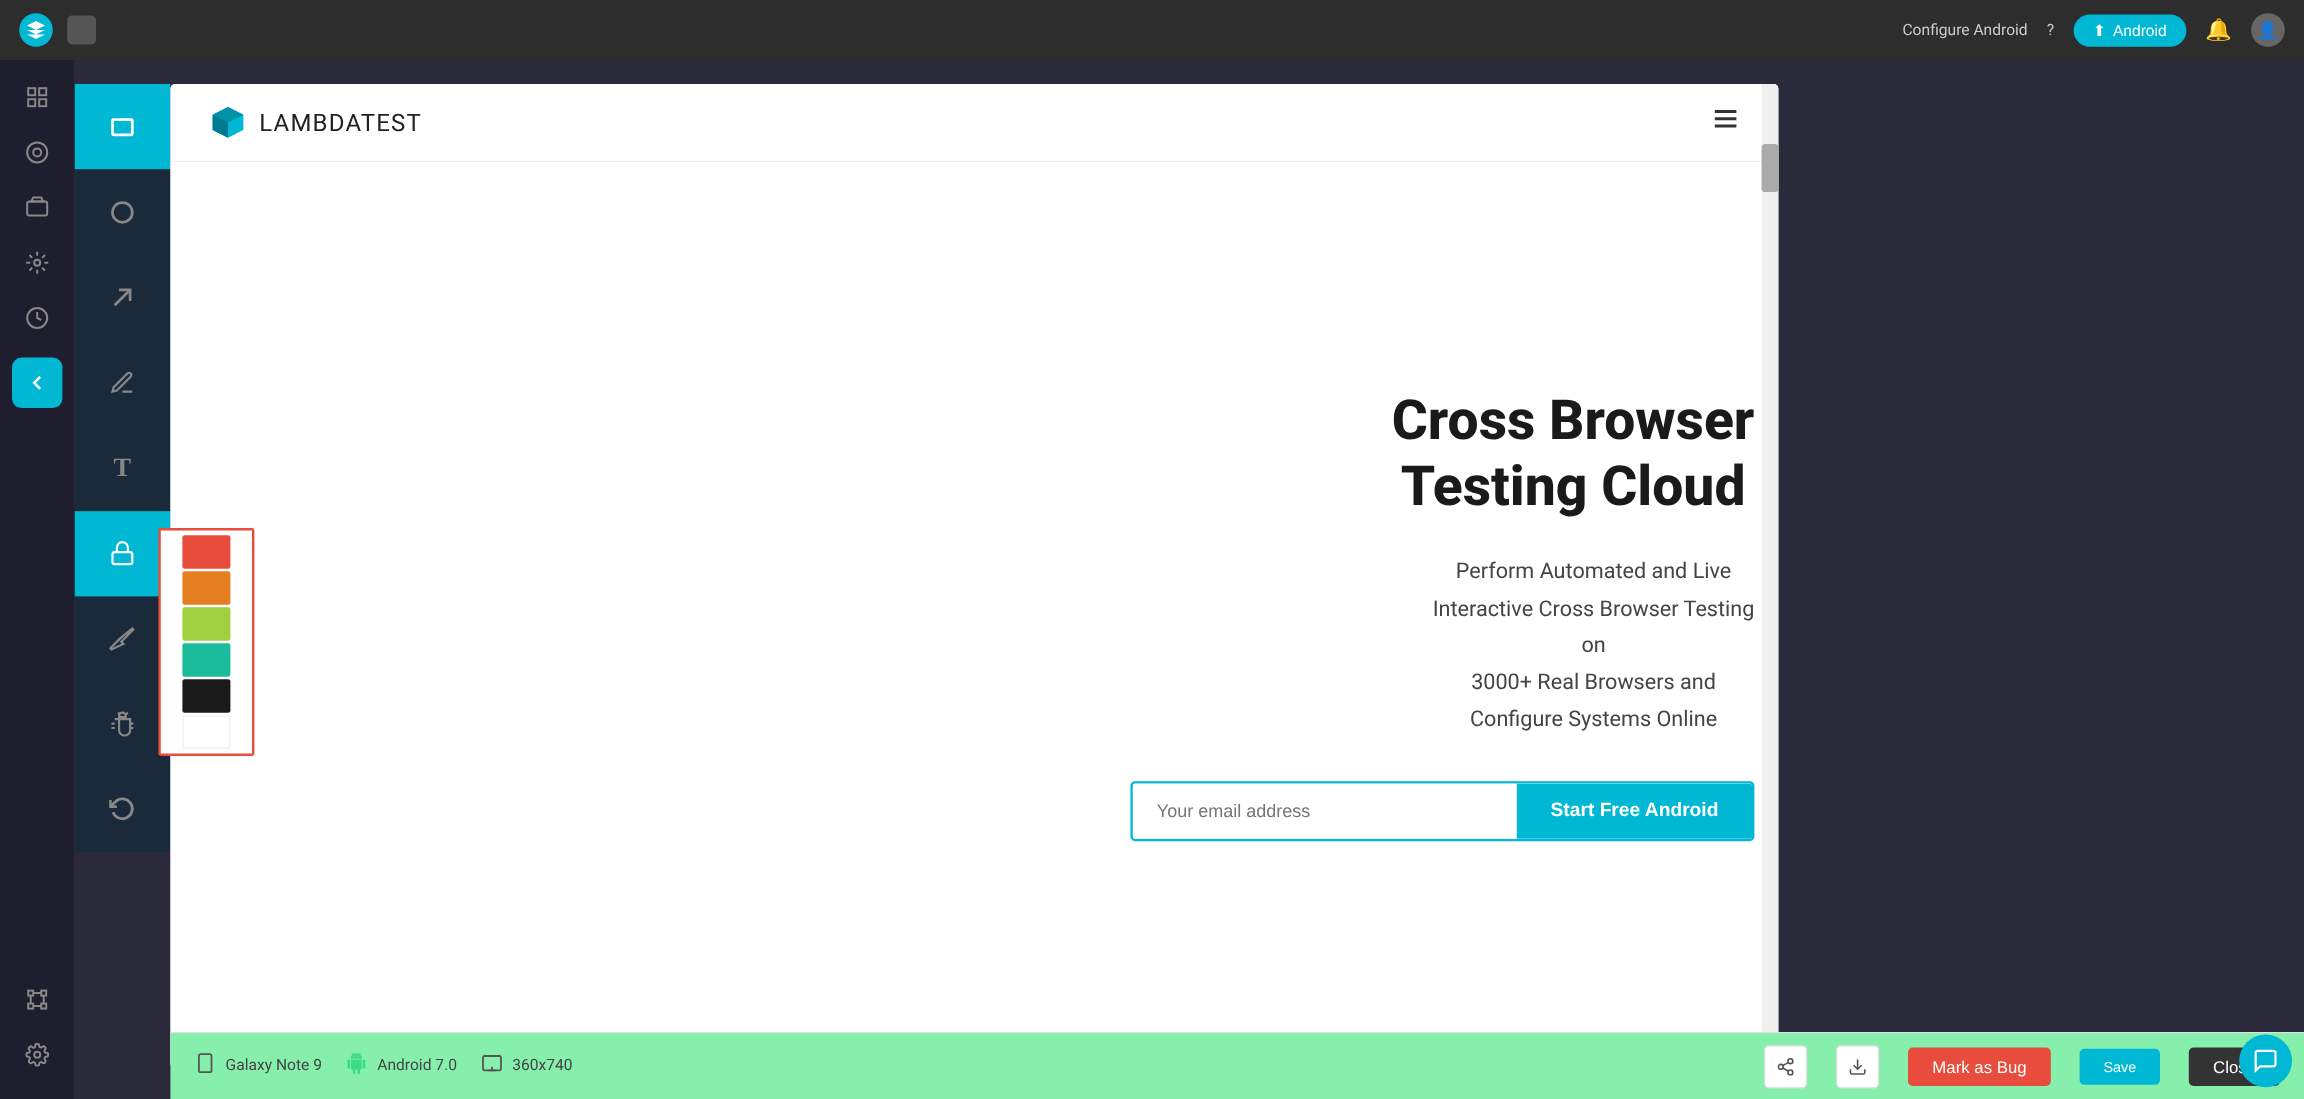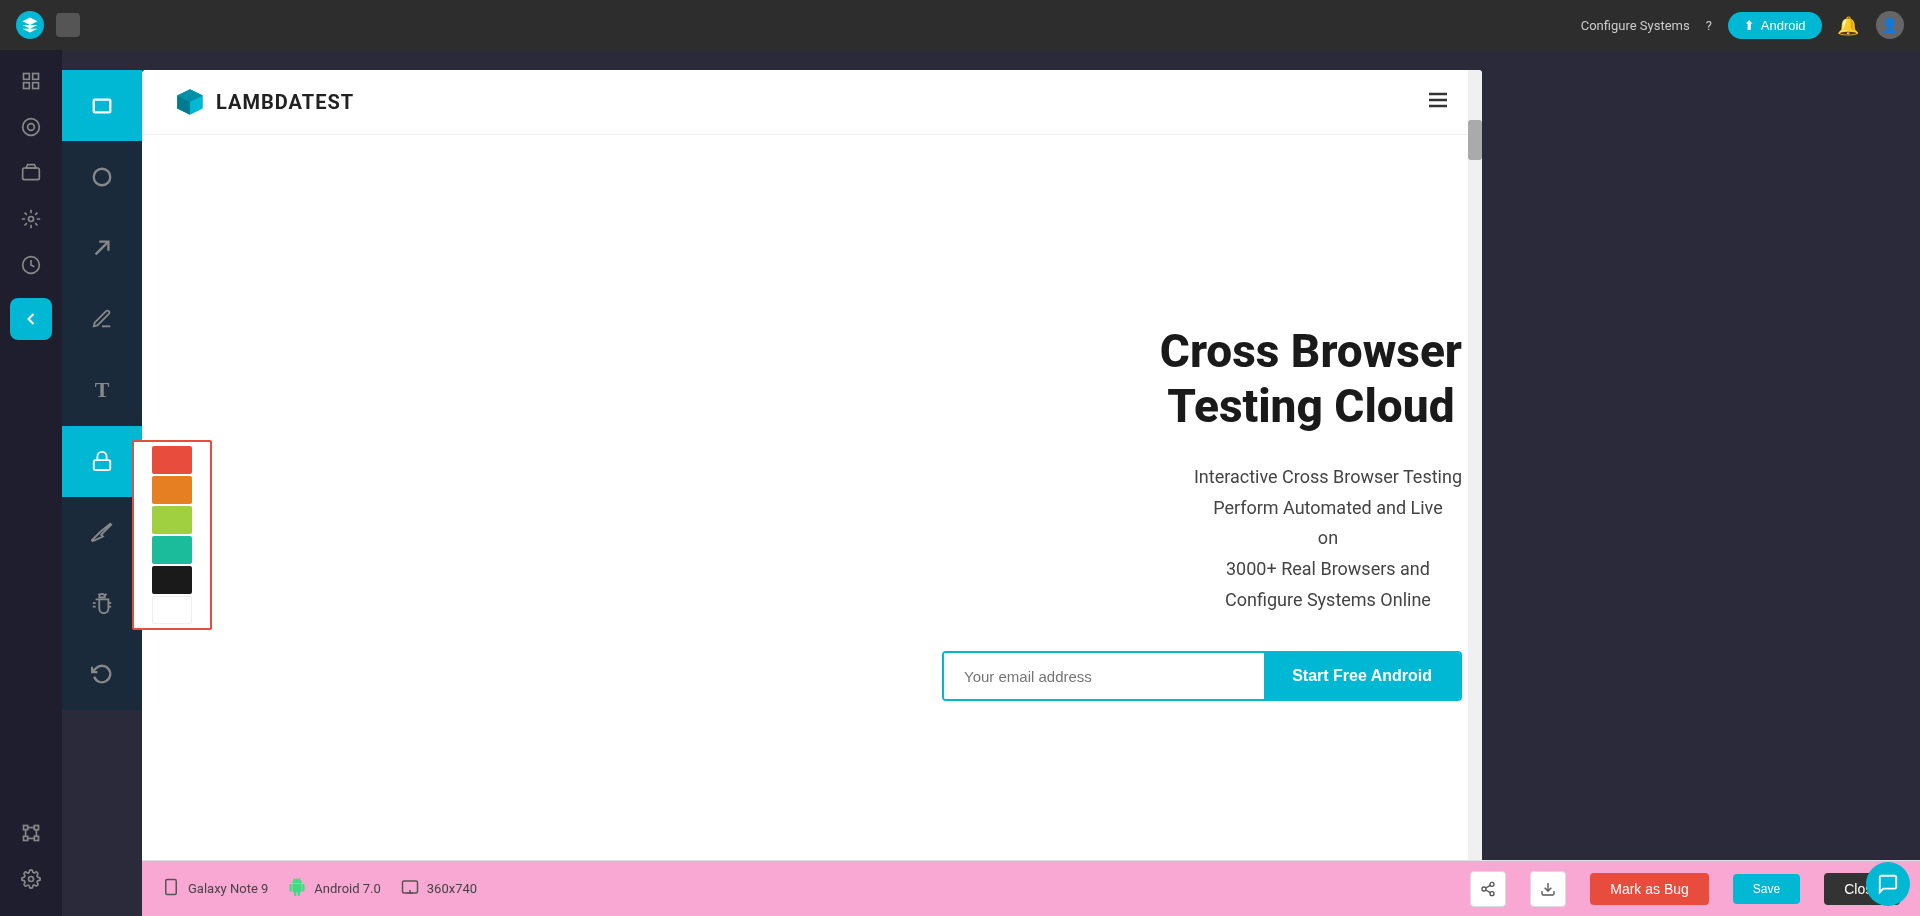--- a/index.html
+++ b/index.html
@@ -268,21 +268,21 @@
       font-weight: 600;
       cursor: pointer;
       white-space: nowrap;
     }
 
     
     .bottom-bar {
       position: absolute;
       bottom: 0; left: 80px; right: 0;
       height: 56px;
-      background: #f9a8d4;
+      background: #86efac;
       border-top: 1px solid #e0e0e0;
       display: flex;
       align-items: center;
       padding: 0 20px;
       gap: 20px;
       z-index: 50;
     }
     .device-info {
       display: flex;
       align-items: center;
@@ -362,21 +362,21 @@
 
 <div class="top-bar">
   <div class="top-bar-logo">
     <svg width="18" height="18" viewBox="0 0 24 24" fill="white">
       <path d="M12 2L2 7l10 5 10-5-10-5zM2 17l10 5 10-5M2 12l10 5 10-5"></path>
     </svg>
   </div>
   <div class="top-bar-nav-icon"></div>
   <div class="top-bar-spacer"></div>
   <div class="top-bar-right">
-    <span class="configure-tunnel-text">Configure Systems</span>
+    <span class="configure-tunnel-text">Configure Android</span>
     <span class="question-mark">?</span>
     <button class="upgrade-btn">
       <span>⬆</span>
       <span>Android</span>
     </button>
     <span class="bell-icon-wrap">🔔</span>
     <div class="user-icon-wrap">👤</div>
   </div>
 </div>
 
@@ -508,39 +508,39 @@
 
   <div class="screenshot-viewer">
 
     <div class="lt-nav">
       <div class="lt-logo">
         <svg class="lt-logo-icon" viewBox="0 0 40 40" fill="none" xmlns="http://www.w3.org/2000/svg">
           <path d="M20 4L4 12v16l16 8 16-8V12L20 4z" fill="#00b8d4"></path>
           <path d="M20 4L4 12l16 8 16-8L20 4z" fill="#0090a8"></path>
           <path d="M4 12v16l16 8V20L4 12z" fill="#007a90"></path>
         </svg>
-        <span style="font-size:20px; font-weight:700; letter-spacing:1px;text-align:right;">LAMBDATEST</span>
+        <span style="font-size:20px; font-weight:400; letter-spacing:1px;text-align:right;">LAMBDATEST</span>
       </div>
       <div class="hamburger-icon">
         <svg width="24" height="24" viewBox="0 0 24 24" fill="none" stroke="#333" stroke-width="2.5">
           <line x1="3" y1="6" x2="21" y2="6"></line>
           <line x1="3" y1="12" x2="21" y2="12"></line>
           <line x1="3" y1="18" x2="21" y2="18"></line>
         </svg>
       </div>
     </div>
 
     <div class="hero-section">
       <div class="hero-title">
         <div>Cross Browser</div>
         <div>Testing Cloud</div>
       </div>
       <div class="hero-subtitle">
+        <div>Perform Automated and Live</div>
         <div>Interactive Cross Browser Testing</div>
-        <div>Perform Automated and Live</div>
         <div>on</div>
         <div>3000+ Real Browsers and</div>
         <div>Configure Systems Online</div>
       </div>
       <div class="email-form">
         <input class="email-input" type="email" placeholder="Your email address" style="">
         <button class="start-free-btn">Start Free Android</button>
       </div>
     </div>
 

